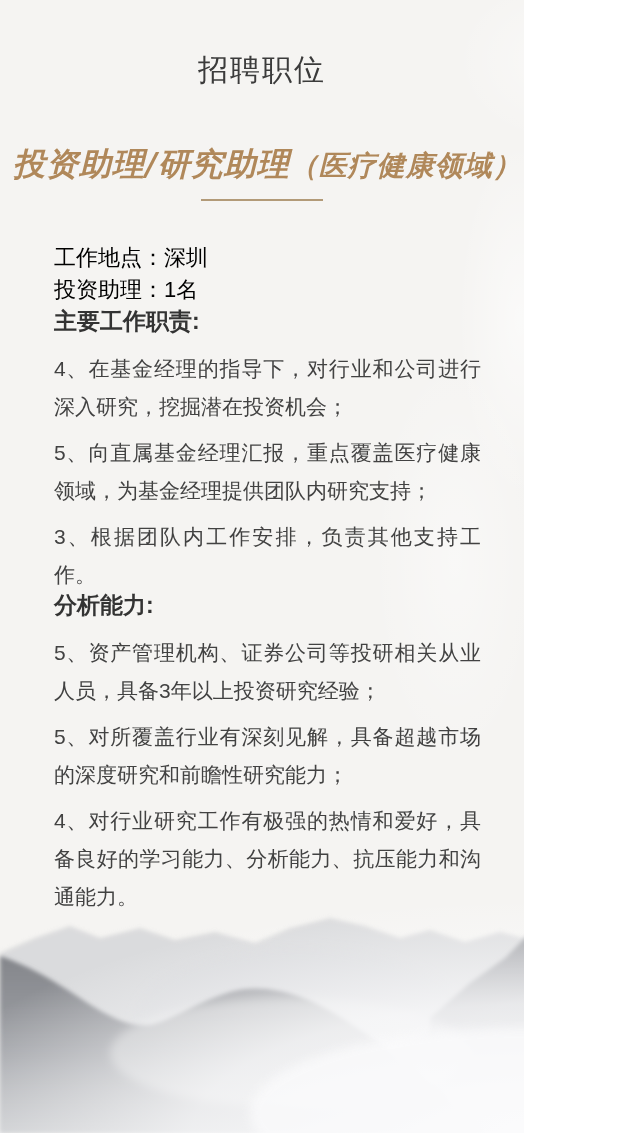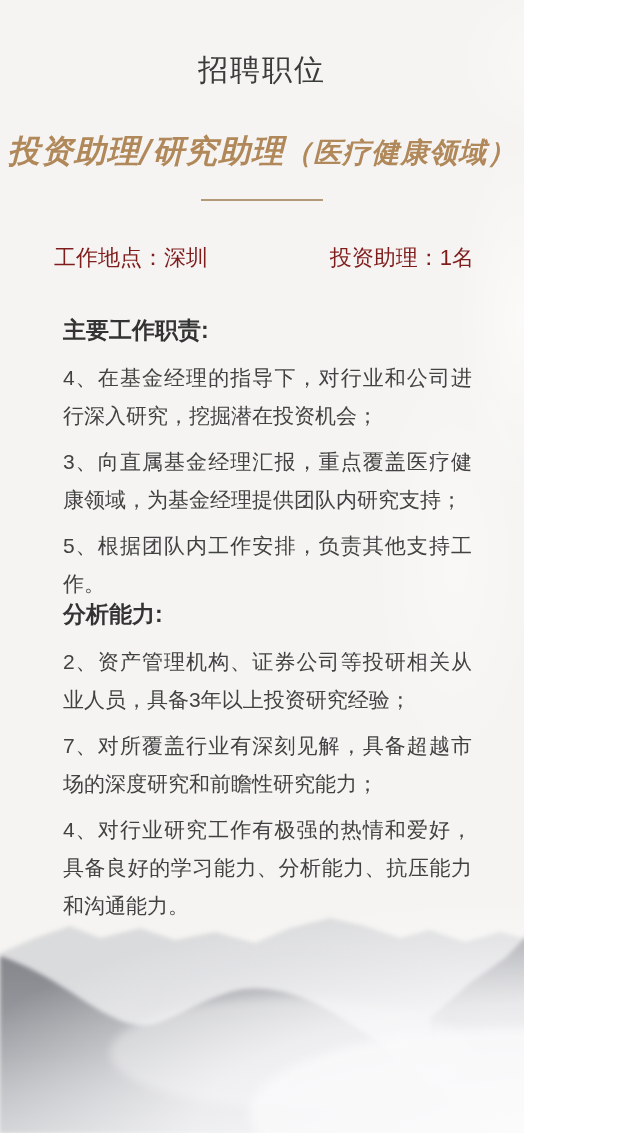--- a/index.html
+++ b/index.html
@@ -31,45 +31,45 @@
     position:absolute;top:50px;left:0;right:0;
     margin:0;
     text-align:center;
     font-size:30px;line-height:40px;
     font-weight:300;
     letter-spacing:2px;
     color:#3b3b3b;
   }
   .position-title{
     position:absolute;top:126px;left:0;right:0;
-    margin:0;
-    text-align:center;
+    margin:13px;
     white-space:nowrap;
     font-family:"DejaVu Serif","Liberation Serif",serif;
     font-style:italic;
     font-weight:bold;
     color:var(--gold,#b0885a);
     font-size:32px;line-height:50px;
     letter-spacing:1px;
   }
   .position-title .sub{
     font-size:28px;
   }
   .divider{
     position:absolute;top:199px;left:50%;
     width:122px;height:2px;margin-left:-61px;
     background:#b29a78;
   }
   .info-row{
     position:absolute;top:242px;left:54px;right:50px;
     display:flex;justify-content:space-between;
     font-size:22px;line-height:32px;
-    color:#7f1d1d;
+    color:#000000;
+    flex-direction:column;
   }
-  section{position:absolute;left:54px;right:43px;margin:9px;}
+  section{position:absolute;left:54px;right:43px;margin:0;}
   .responsibilities{top:306px;}
   .requirements{top:590px;}
   section h3{
     margin:0;
     font-size:23px;line-height:30px;
     font-weight:600;
     color:#333333;
   }
   section p.item{
     margin:14px 0 0 0;
@@ -100,28 +100,28 @@
   <div class="divider"></div>
 
   <div class="info-row">
     <div class="info-item"><span>工作地点：</span><span>深圳</span></div>
     <div class="info-item"><span>投资助理：</span><span>1名</span></div>
   </div>
 
   <section class="responsibilities">
     <h3>主要工作职责:</h3>
     <p class="item">4、在基金经理的指导下，对行业和公司进行深入研究，挖掘潜在投资机会；</p>
-    <p class="item">3、向直属基金经理汇报，重点覆盖医疗健康领域，为基金经理提供团队内研究支持；</p>
-    <p class="item">5、根据团队内工作安排，负责其他支持工作。</p>
+    <p class="item">5、向直属基金经理汇报，重点覆盖医疗健康领域，为基金经理提供团队内研究支持；</p>
+    <p class="item">3、根据团队内工作安排，负责其他支持工作。</p>
   </section>
 
   <section class="requirements">
     <h3>分析能力:</h3>
-    <p class="item">2、资产管理机构、证券公司等投研相关从业人员，具备3年以上投资研究经验；</p>
-    <p class="item">7、对所覆盖行业有深刻见解，具备超越市场的深度研究和前瞻性研究能力；</p>
+    <p class="item">5、资产管理机构、证券公司等投研相关从业人员，具备3年以上投资研究经验；</p>
+    <p class="item">5、对所覆盖行业有深刻见解，具备超越市场的深度研究和前瞻性研究能力；</p>
     <p class="item">4、对行业研究工作有极强的热情和爱好，具备良好的学习能力、分析能力、抗压能力和沟通能力。</p>
   </section>
 
   <svg class="mountains" viewBox="0 0 640 235" preserveAspectRatio="none" aria-hidden="true">
     <defs>
       <linearGradient id="leftMtn" x1="0" y1="0" x2="0" y2="1">
         <stop offset="0" stop-color="#84868b"></stop>
         <stop offset="0.55" stop-color="#a0a2a7"></stop>
         <stop offset="1" stop-color="#c6c8cb"></stop>
       </linearGradient>

